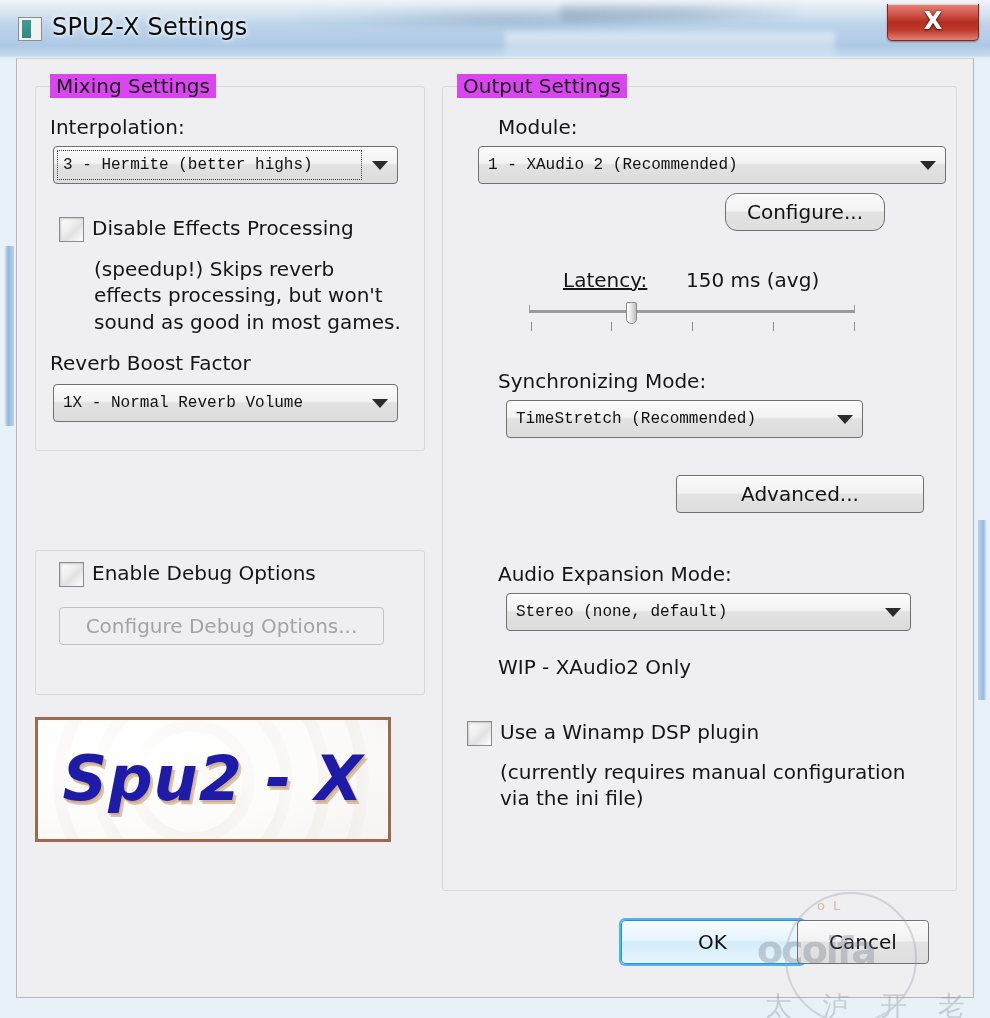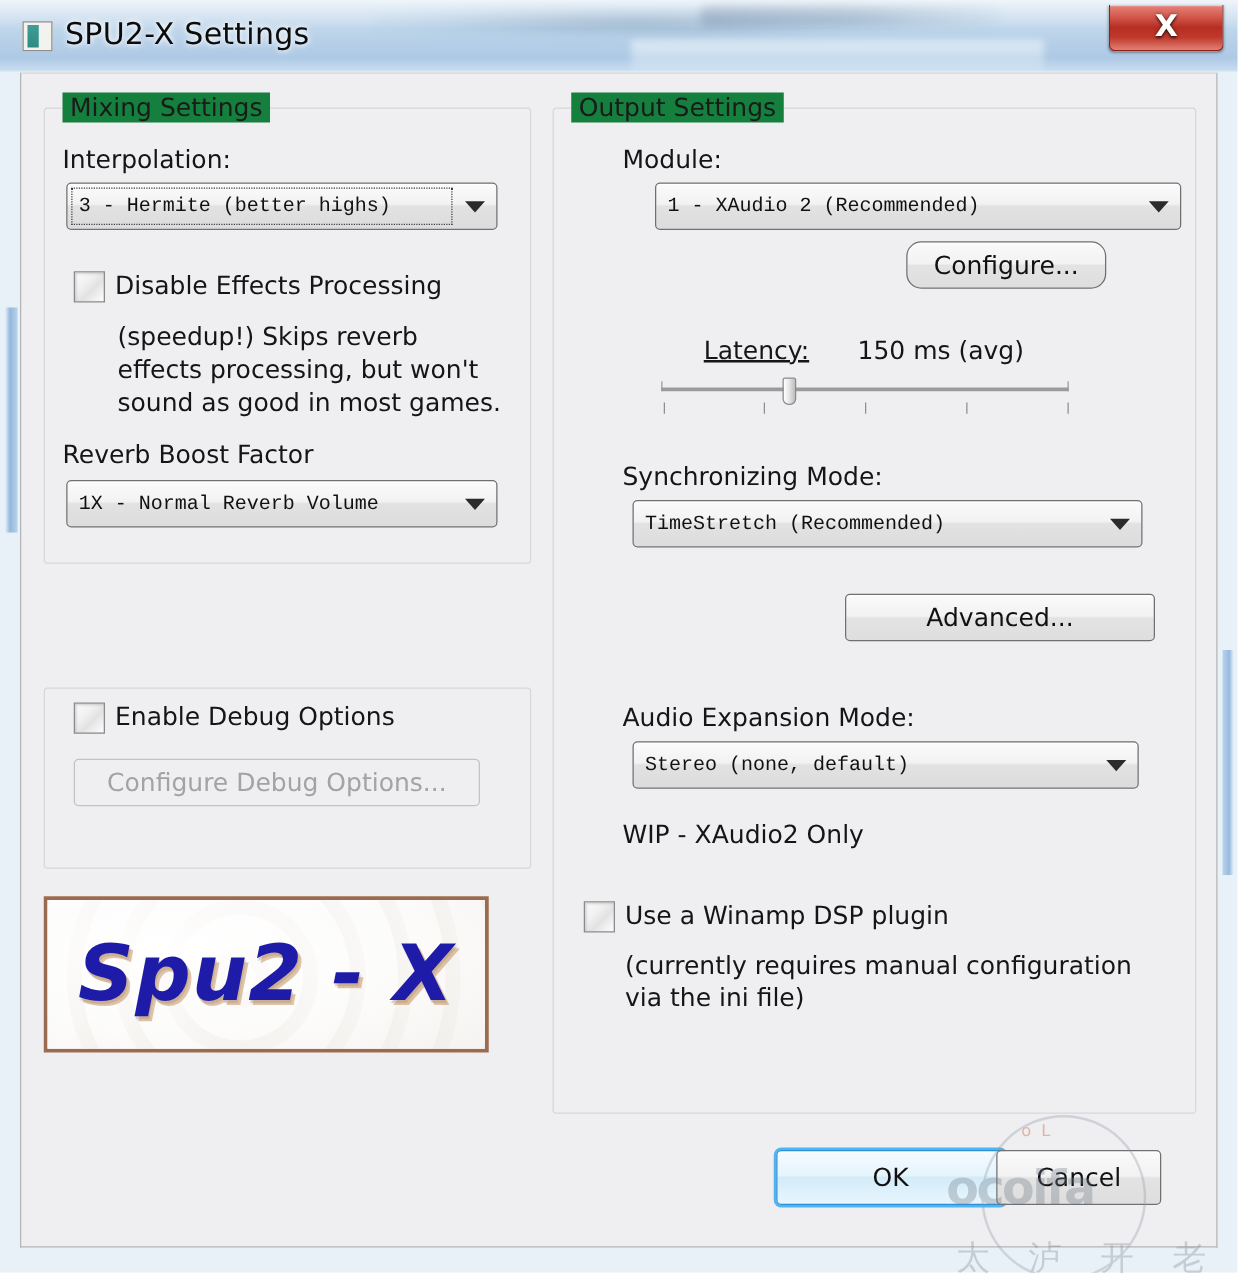--- a/index.html
+++ b/index.html
@@ -153,21 +153,21 @@
   .groupbox {
     position: absolute;
     border: 1px solid #d8d8d8;
     border-radius: 3px;
     box-sizing: border-box;
     background: transparent;
   }
   .gb-title {
     position: absolute;
     top: -13px; left: 14px;
-    background: #15803d;
+    background: #d946ef;
     padding: 0 6px;
     font-size: 20px;
     color: #1a1a1a;
     white-space: nowrap;
   }
 
   
   .label {
     position: absolute;
     font-size: 20px;
@@ -427,41 +427,41 @@
       <div class="logo-swirl2"></div>
       <div class="logo-text">Spu2 - X</div>
     </div>
 
     <div class="groupbox" style="left:425px; top:27px; width:515px; height:805px;">
       <div class="gb-title">Output Settings</div>
     </div>
 
     <div class="label" style="left:481px; top:56px;">Module:</div>
 
-    <div class="combo" style="left:461px; top:87px; width:421px;margin-left:46px;">
+    <div class="combo" style="left:461px; top:87px; width:468px;">
       <span class="txt">1 - XAudio 2 (Recommended)</span>
       <span class="arrow"></span>
     </div>
 
     <div class="button" style="left:708px; top:134px; width:160px;border-radius:12px;">Configure...</div>
 
     <div class="label" style="left:546px; top:209px;text-decoration:underline;">Latency:</div>
     <div class="label" style="left:669px; top:209px;">150 ms (avg)</div>
 
     <div class="slider-track" style="left:512px; top:251px; width:326px;"></div>
     <div class="slider-thumb" style="left:609px; top:243px;"></div>
     <div class="slider-tick" style="left:514px; top:263px;"></div>
     <div class="slider-tick" style="left:594px; top:263px;"></div>
     <div class="slider-tick" style="left:675px; top:263px;"></div>
     <div class="slider-tick" style="left:756px; top:263px;"></div>
     <div class="slider-tick" style="left:837px; top:263px;"></div>
 
     <div class="label" style="left:481px; top:310px;">Synchronizing Mode:</div>
 
-    <div class="combo" style="left:489px; top:341px; width:408px;">
+    <div class="combo" style="left:489px; top:341px; width:357px;">
       <span class="txt">TimeStretch (Recommended)</span>
       <span class="arrow"></span>
     </div>
 
     <div class="button" style="left:659px; top:416px; width:248px;">Advanced...</div>
 
     <div class="label" style="left:481px; top:503px;">Audio Expansion Mode:</div>
 
     <div class="combo" style="left:489px; top:534px; width:405px;">
       <span class="txt">Stereo (none, default)</span>

